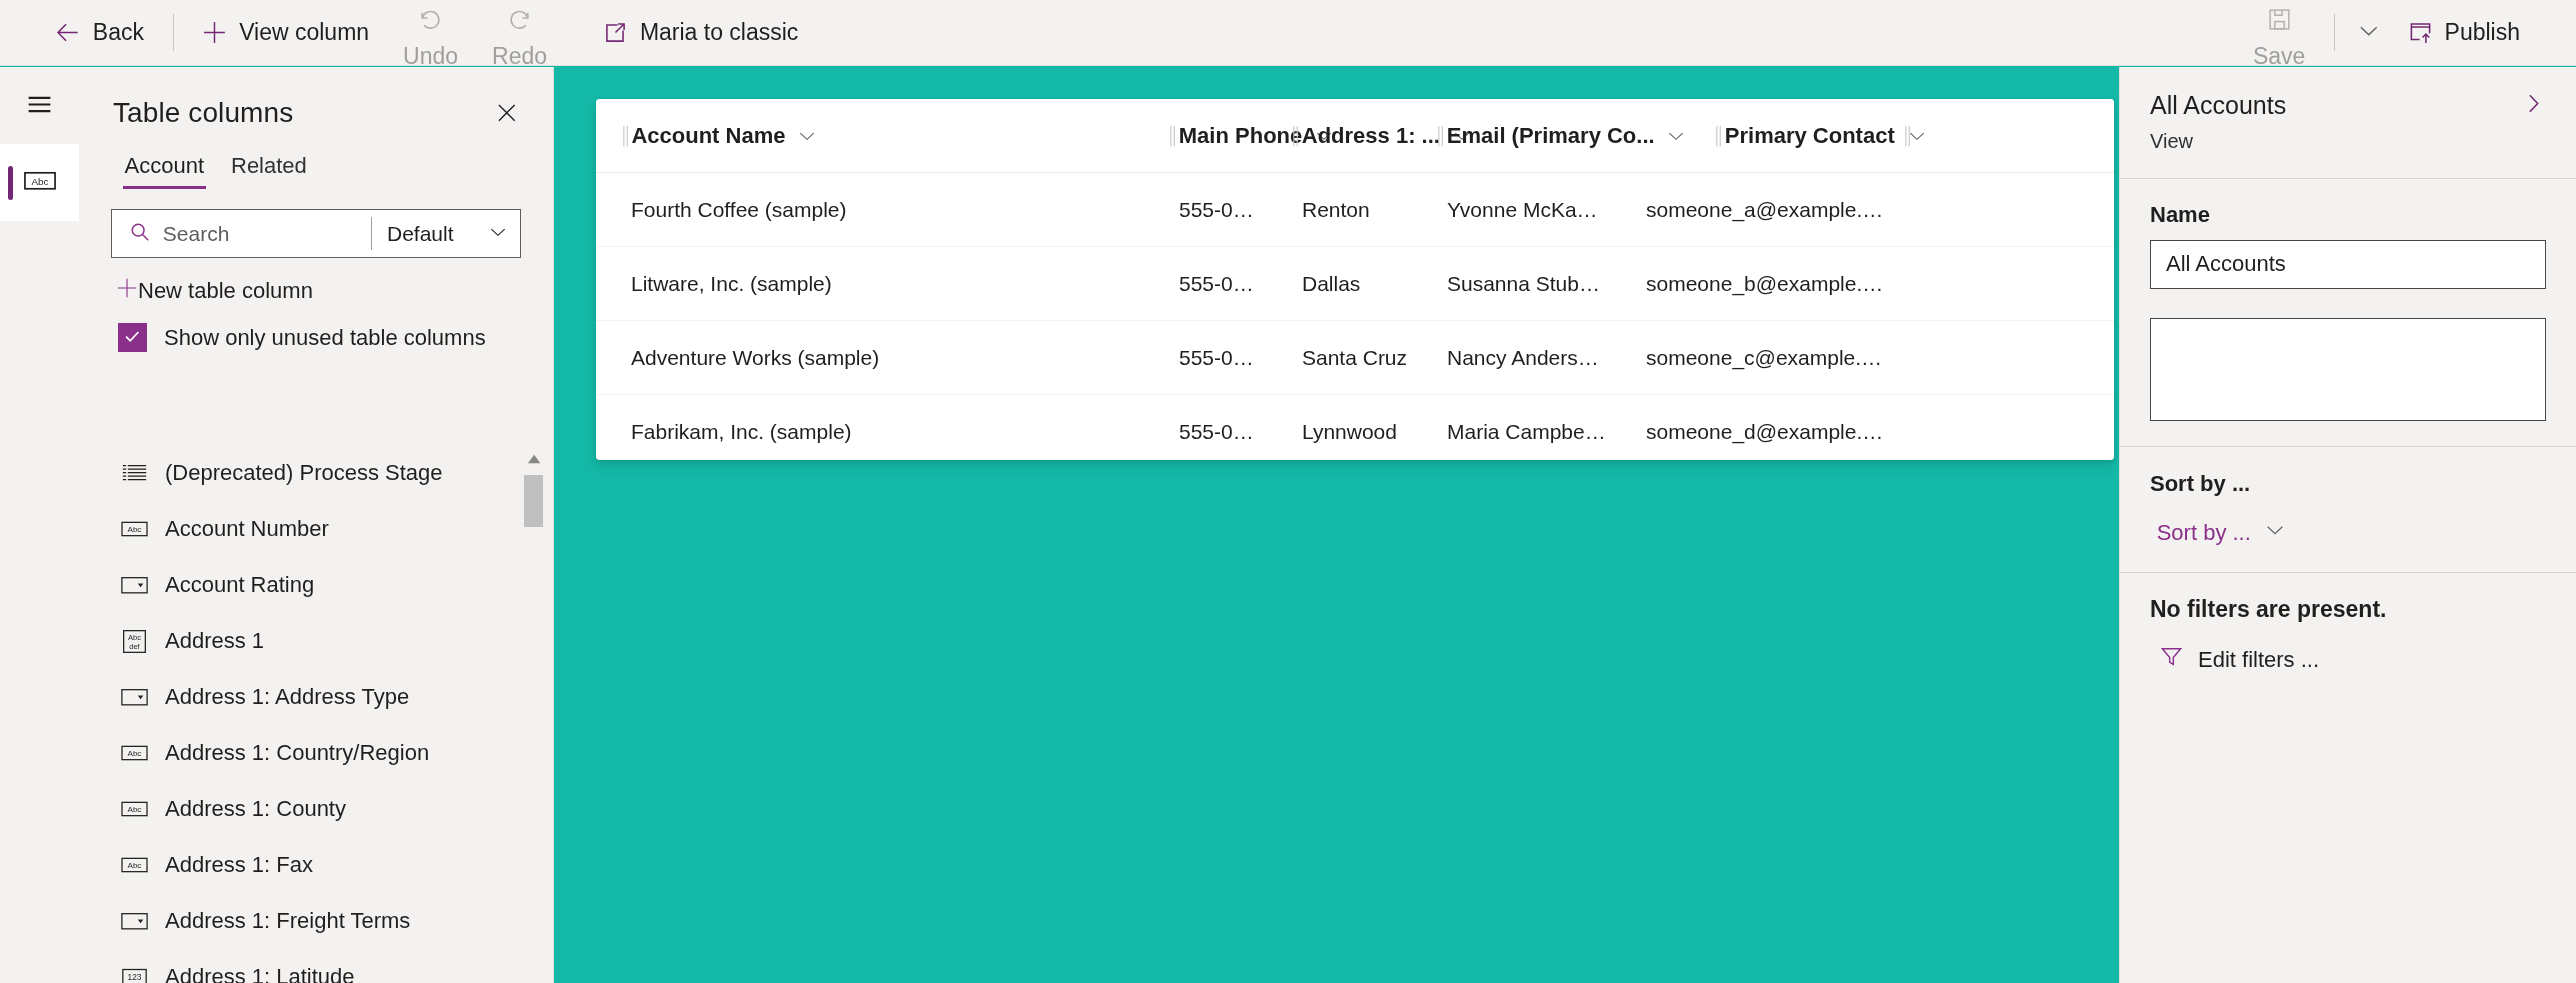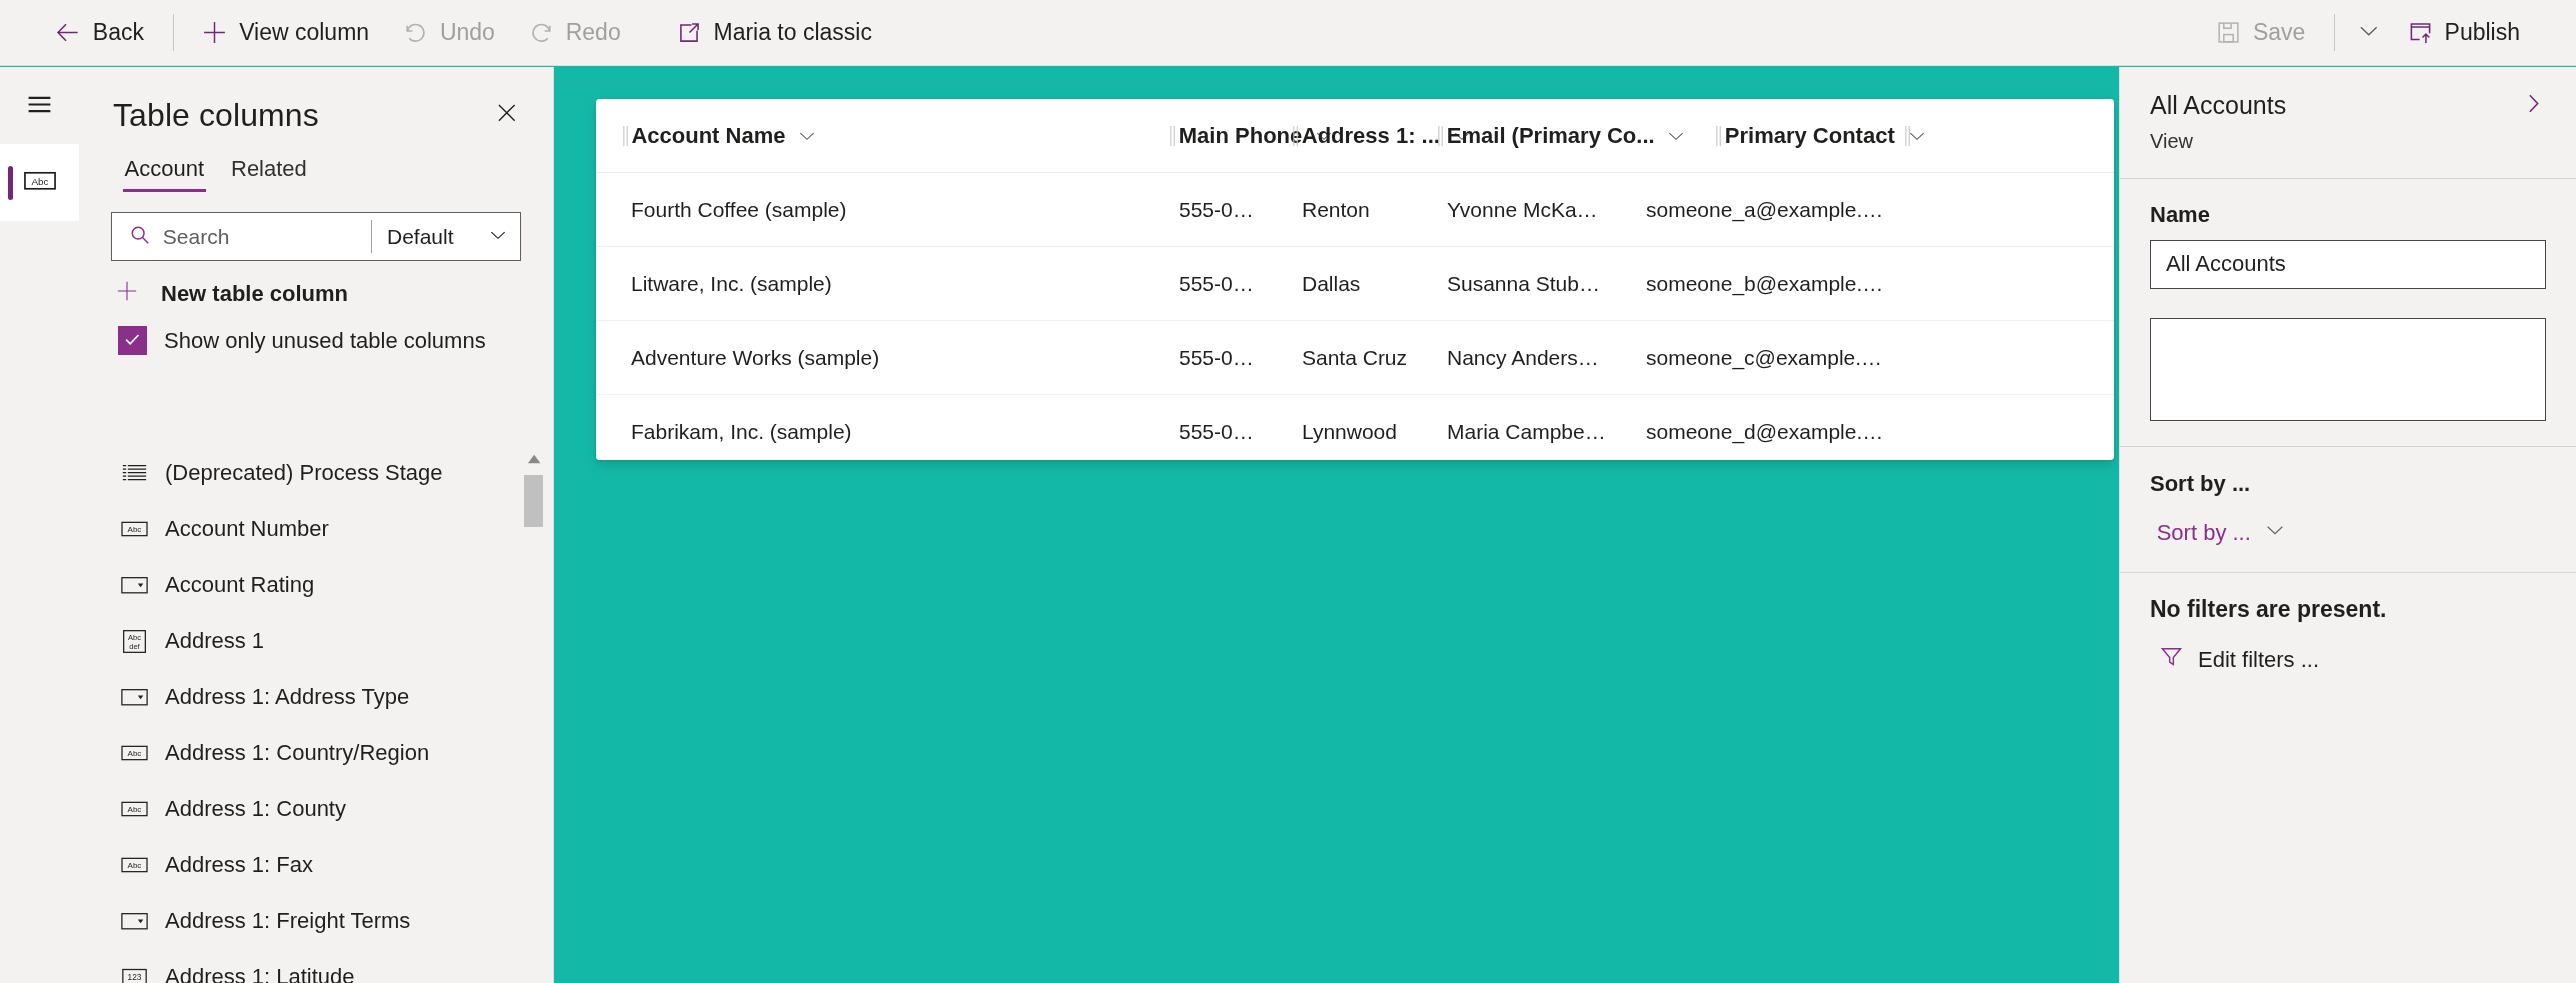--- a/index.html
+++ b/index.html
@@ -19,21 +19,21 @@
     display: flex; align-items: center;
     border-bottom: 0.8px solid #e1dfdd;
   }
   .cmd-left { display: flex; align-items: center; padding-left: 39px; gap: 0; }
   .cmd-right { margin-left: auto; display: flex; align-items: center; padding-right: 39px; }
   .cmd-btn {
     display: flex; align-items: center; gap: 11.8px;
     height: 52px; padding: 0 17px;
     font-size: 23px; color: #201f1e; cursor: pointer; white-space: nowrap;
   }
-  .cmd-btn.disabled { color: #a19f9d; cursor: default; }
+  .cmd-btn.disabled { color: #a19f9d; cursor: default; flex-direction: column; }
   .cmd-btn .ic { display: flex; align-items: center; justify-content: center; width: 25px; height: 25px; flex: none; }
   .cmd-sep { width: 0.8px; height: 37px; background: #c8c6c4; margin: 0 11.8px; }
   .cmd-chev { display: flex; align-items: center; justify-content: center; width: 44px; height: 52px; cursor: pointer; }
 
   
   .rail {
     position: absolute; left: 0; top: 67px; width: 79px; height: 917px;
     background: #f3f2f1;
   }
   .rail-burger {
@@ -49,21 +49,21 @@
     border-radius: 3.4px; background: #742774;
   }
 
   
   .tcpanel {
     position: absolute; left: 79px; top: 67px; width: 475px; height: 917px;
     background: #f3f2f1;
     border-right: 0.8px solid #e1dfdd;
   }
   .tc-head { display: flex; align-items: flex-start; padding: 30px 29px 0 34px; }
-  .tc-title { font-size: 32px; font-weight: 400; color: #201f1e; letter-spacing: 0.1px; }
+  .tc-title { font-size: 28px; font-weight: 400; color: #201f1e; letter-spacing: 0.1px; }
   .tc-close { margin-left: auto; width: 34px; height: 34px; display: flex; align-items: center; justify-content: center; cursor: pointer; }
 
   .tc-tabs { display: flex; gap: 0; padding: 22px 0 0 32px; }
   .tc-tab {
     position: relative; font-size: 22px; color: #323130; padding: 0 13.5px 10px 13.5px; cursor: pointer;
   }
   .tc-tab.active { color: #201f1e; font-weight: 400; }
   .tc-tab.active::after {
     content: ""; position: absolute; left: 11.8px; right: 11.8px; bottom: 0; height: 3.4px; background: #8a2f8a;
   }
@@ -73,22 +73,22 @@
     border: 0.8px solid #605e5c; display: flex; align-items: stretch;
   }
   .tc-search .sbox { flex: 1; display: flex; align-items: center; gap: 11.8px; padding-left: 17px; }
   .tc-search .sph { font-size: 21px; color: #605e5c; }
   .tc-search .divider { width: 0.8px; background: #a19f9d; margin: 6.7px 0; }
   .tc-search .sel { width: 148px; display: flex; align-items: center; padding: 0 11.8px 0 15px; cursor: pointer; }
   .tc-search .sel-v { font-size: 21px; color: #201f1e; }
   .tc-search .sel-c { margin-left: auto; }
 
   .tc-new {
-    display: flex; align-items: center; gap: 23px;
-    margin: 18.5px 0 0 37px; font-size: 22px; color: #201f1e; cursor: pointer; font-weight: bold;
+    display: flex; align-items: center; gap: 0;
+    margin: 18.5px 0 0 37px; font-size: 22px; color: #201f1e; cursor: pointer;
   }
   .tc-check {
     display: flex; align-items: center; gap: 17px;
     margin: 18.5px 0 0 39px; cursor: pointer;
   }
   .cbox {
     width: 29px; height: 29px; background: #8a2f8a; border: 0.8px solid #8a2f8a;
     display: flex; align-items: center; justify-content: center; flex: none;
   }
   .tc-check span.lbl { font-size: 22px; color: #201f1e; }

